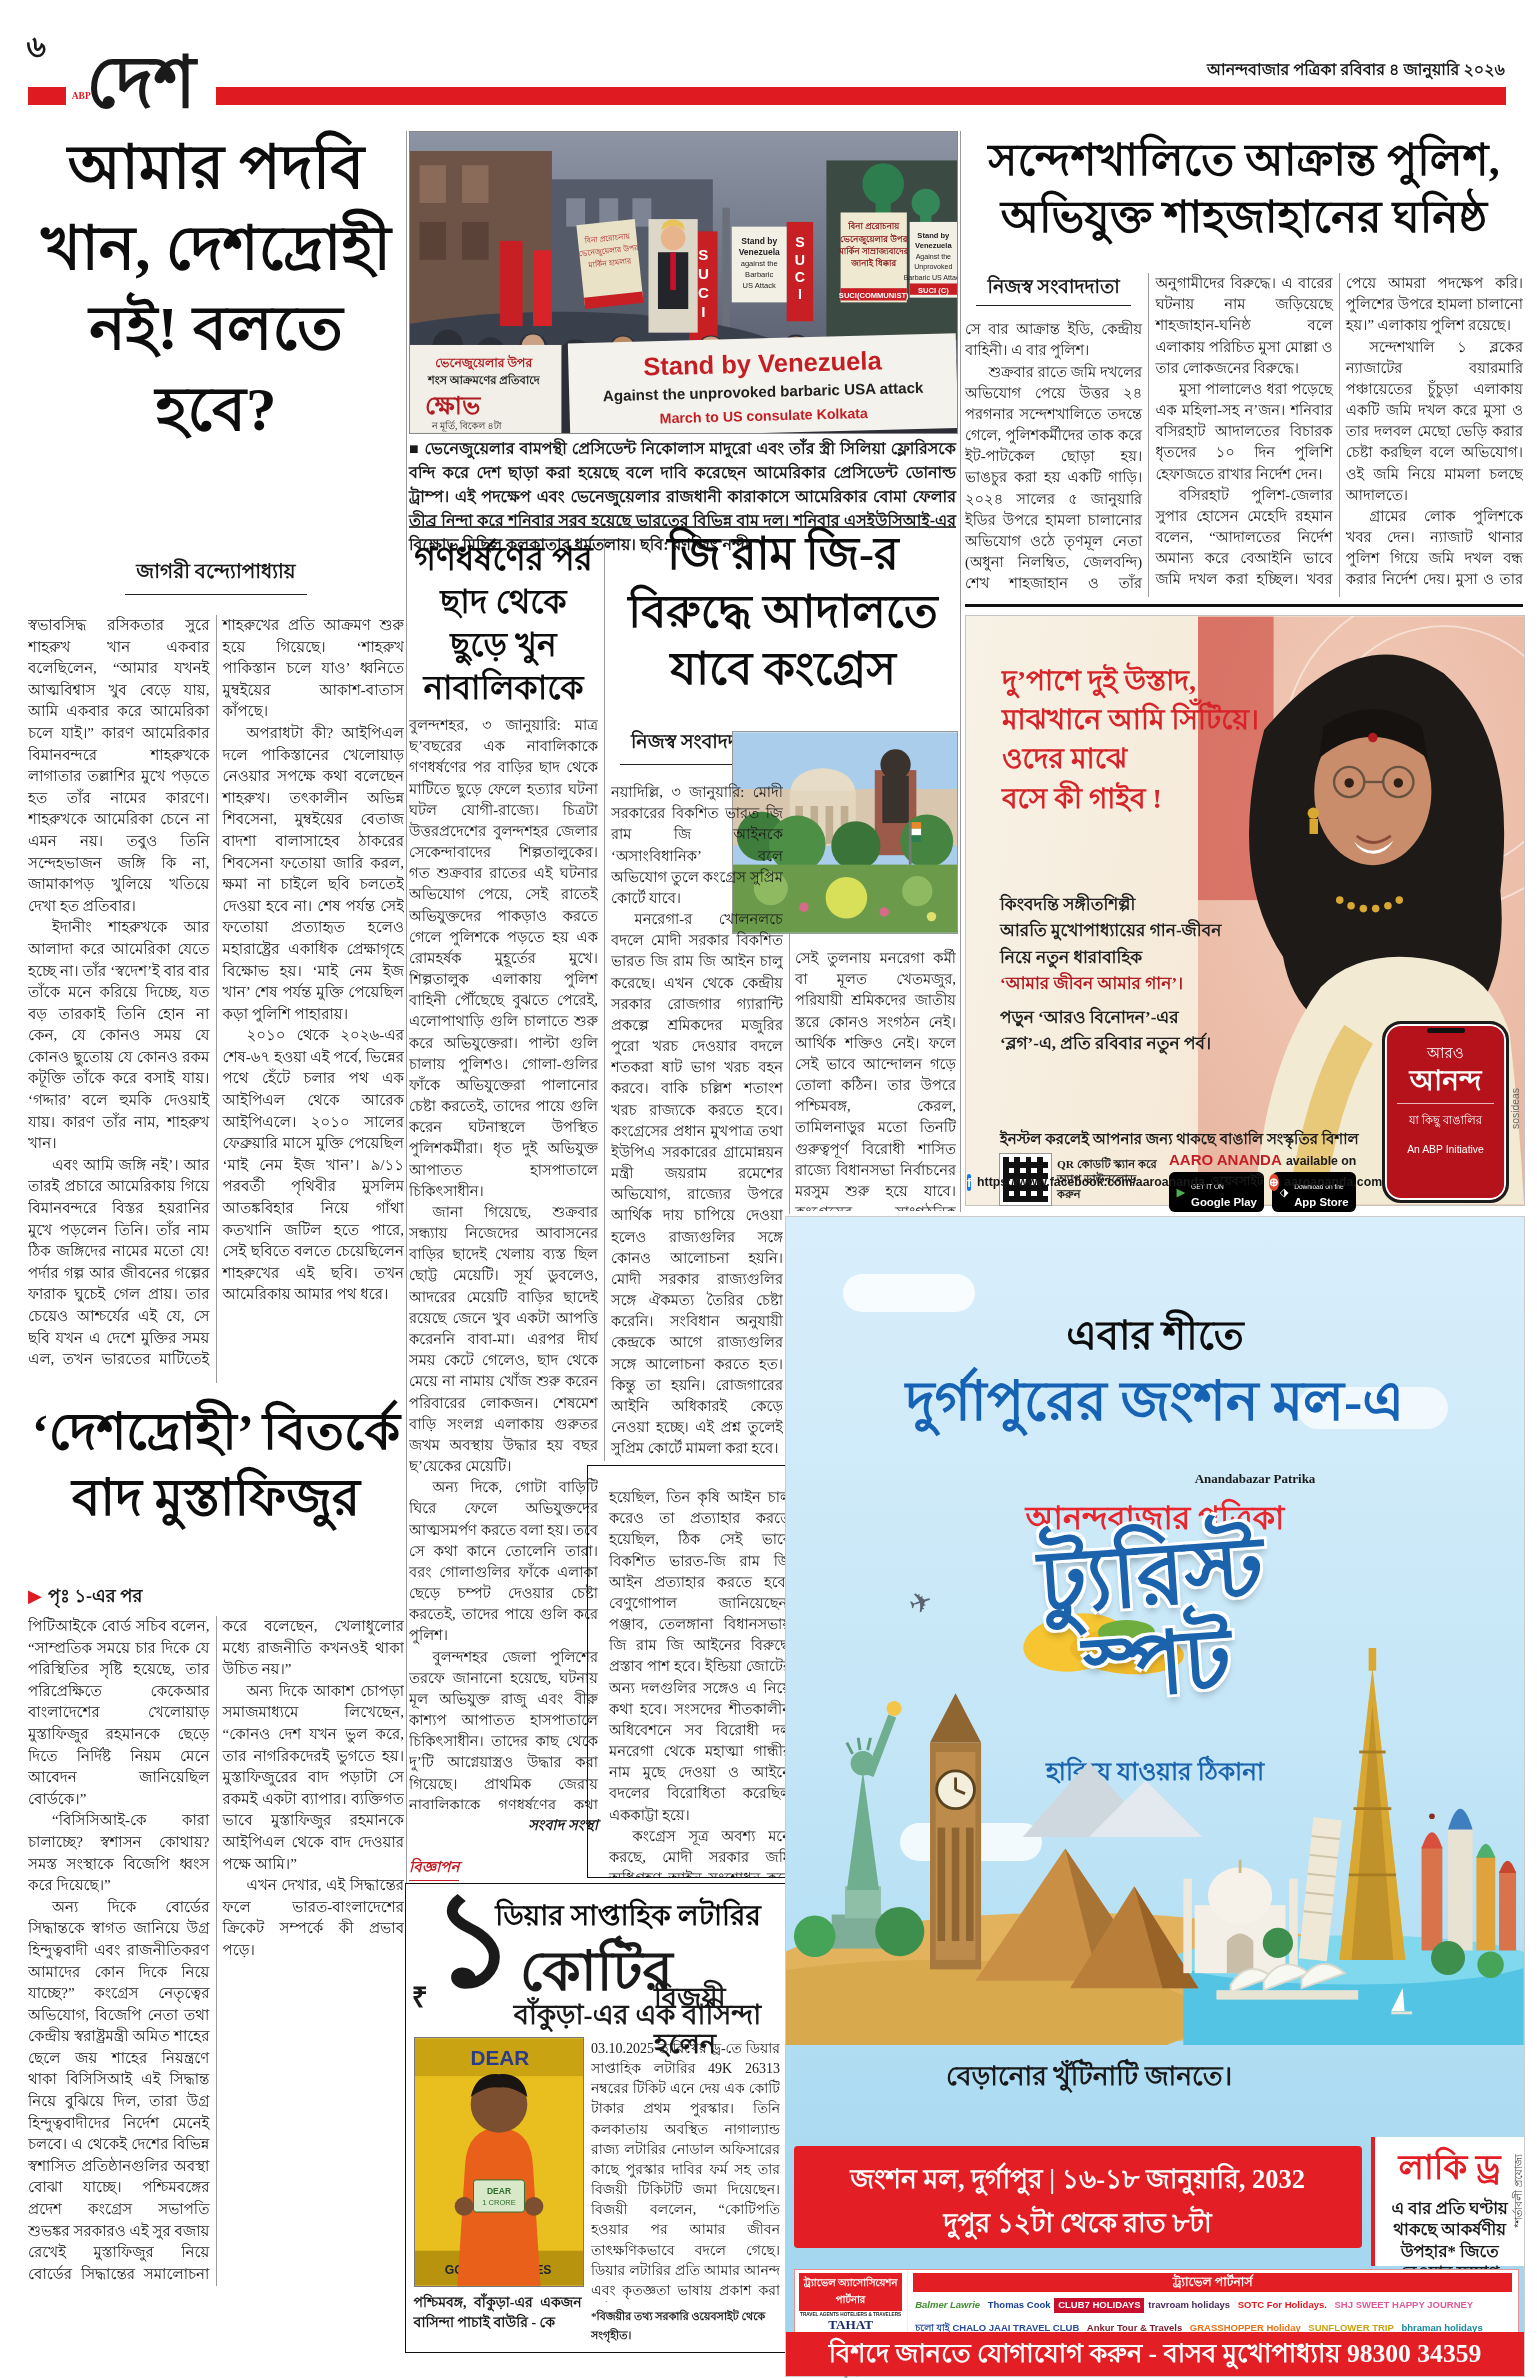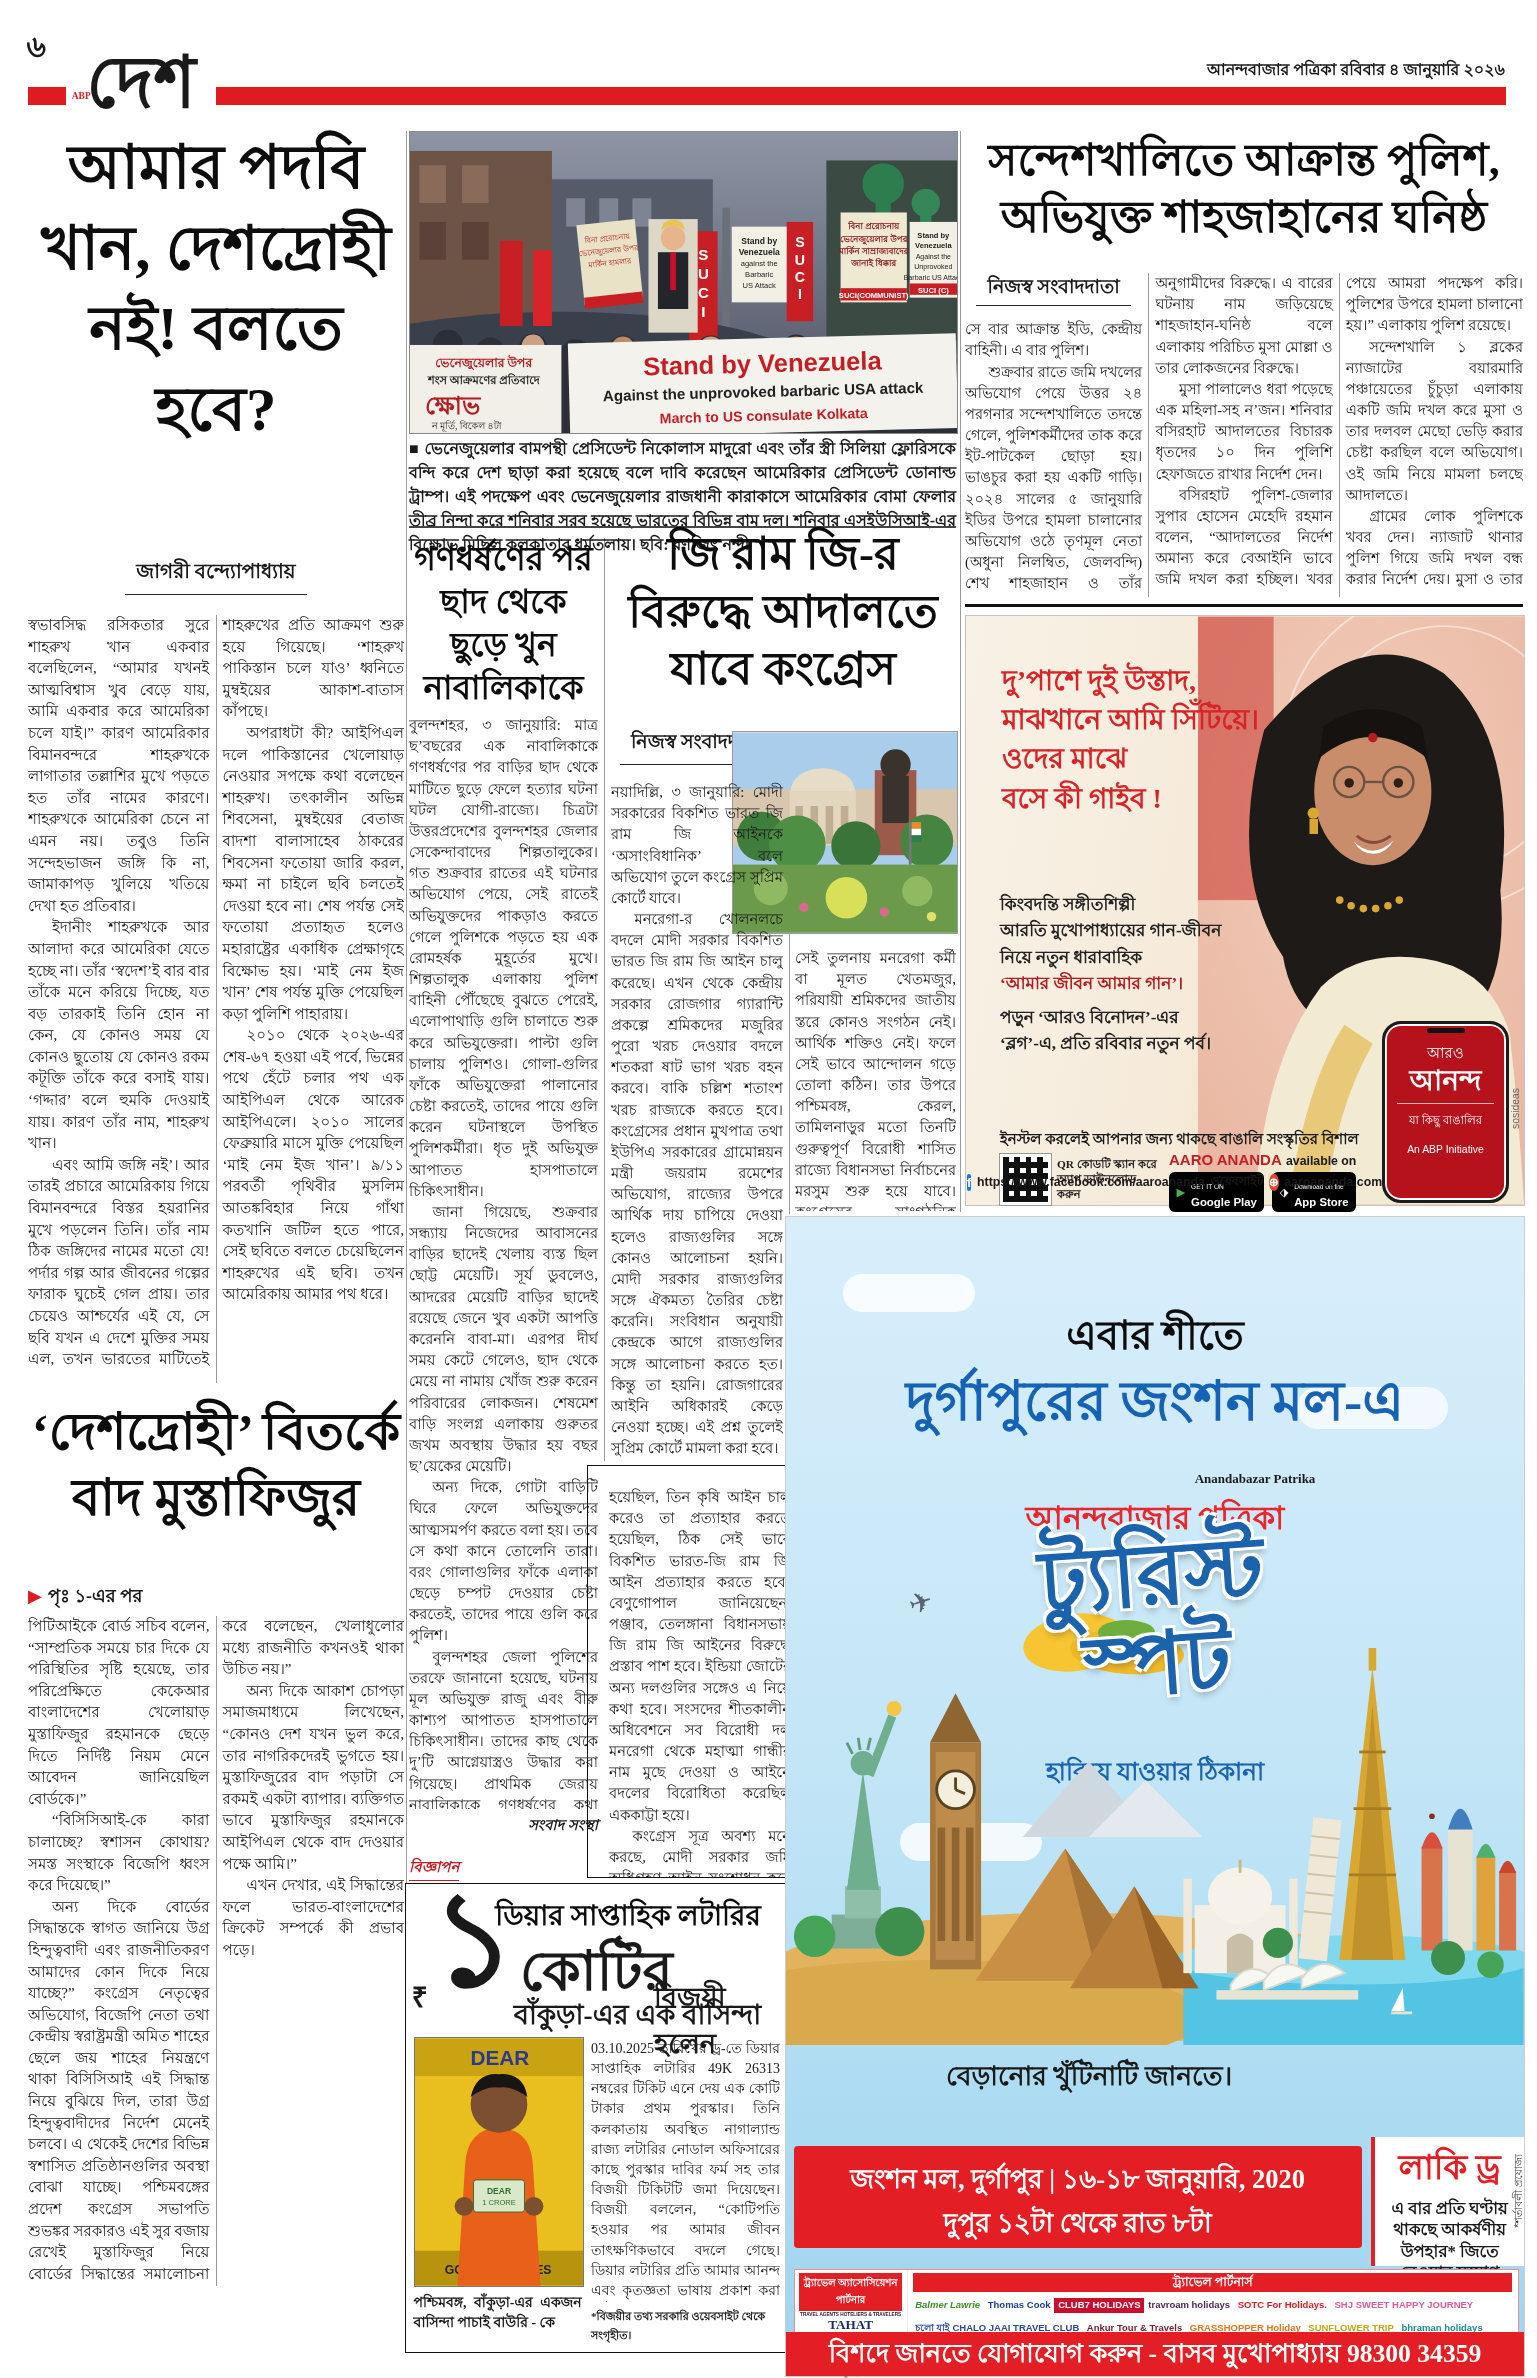--- a/index.html
+++ b/index.html
@@ -528,21 +528,21 @@
         <line x1="640" y1="386" x2="662" y2="386" stroke="#e8e4d4" stroke-width="3"></line>
         <circle cx="520" cy="312" r="16" fill="#3e8f4e"></circle>
           <circle cx="700" cy="328" r="18" fill="#3e8f4e"></circle>
           <circle cx="745" cy="335" r="14" fill="#46a458"></circle>
       </svg>
     </div>
     <div class="abs bold ctr" style="left:38px;top:842px;width:530px;font-size:26.5px;line-height:1.35;">
       <div>বেড়ানোর খুঁটিনাটি জানতে।</div>
     </div>
     <div class="abs redpanel ctr" style="left:7.6px;top:929px;width:568px;height:102px;border-radius:3.8px;">
-      <div class="bold" style="font-size:26.5px;padding-top:13.2px;">জংশন মল, দুর্গাপুর | ১৬-১৮ জানুয়ারি, 2020</div>
+      <div class="bold" style="font-size:26.5px;padding-top:13.2px;">জংশন মল, দুর্গাপুর | ১৬-১৮ জানুয়ারি, 2032</div>
       <div class="bold" style="font-size:26.5px;">দুপুর ১২টা থেকে রাত ৮টা</div>
     </div>
     <div class="abs" style="left:585px;top:920px;width:138px;height:121px;background:#fff;border-left:4.7px solid #e31e24;padding:3.8px 5.7px;text-align:center;">
       <div class="bold" style="font-size:34px;color:#e31e24;">লাকি ড্র</div>
       <div class="bold" style="font-size:16.6px;line-height:1.3;">এ বার প্রতি ঘণ্টায় থাকছে আকর্ষণীয় উপহার* জিতে নেওয়ার সুযোগ</div>
     </div>
     <div class="abs vtext" style="left:725px;top:937px;color:#333;">*শর্তাবলী প্রযোজ্য</div>
 
     <div class="abs" style="left:7.6px;top:1052px;width:723px;height:95px;background:#fff;border:0.9px solid #e89090;display:flex;">
       <div style="width:112px;border-right:0.9px solid #eee;display:flex;flex-direction:column;align-items:center;">

